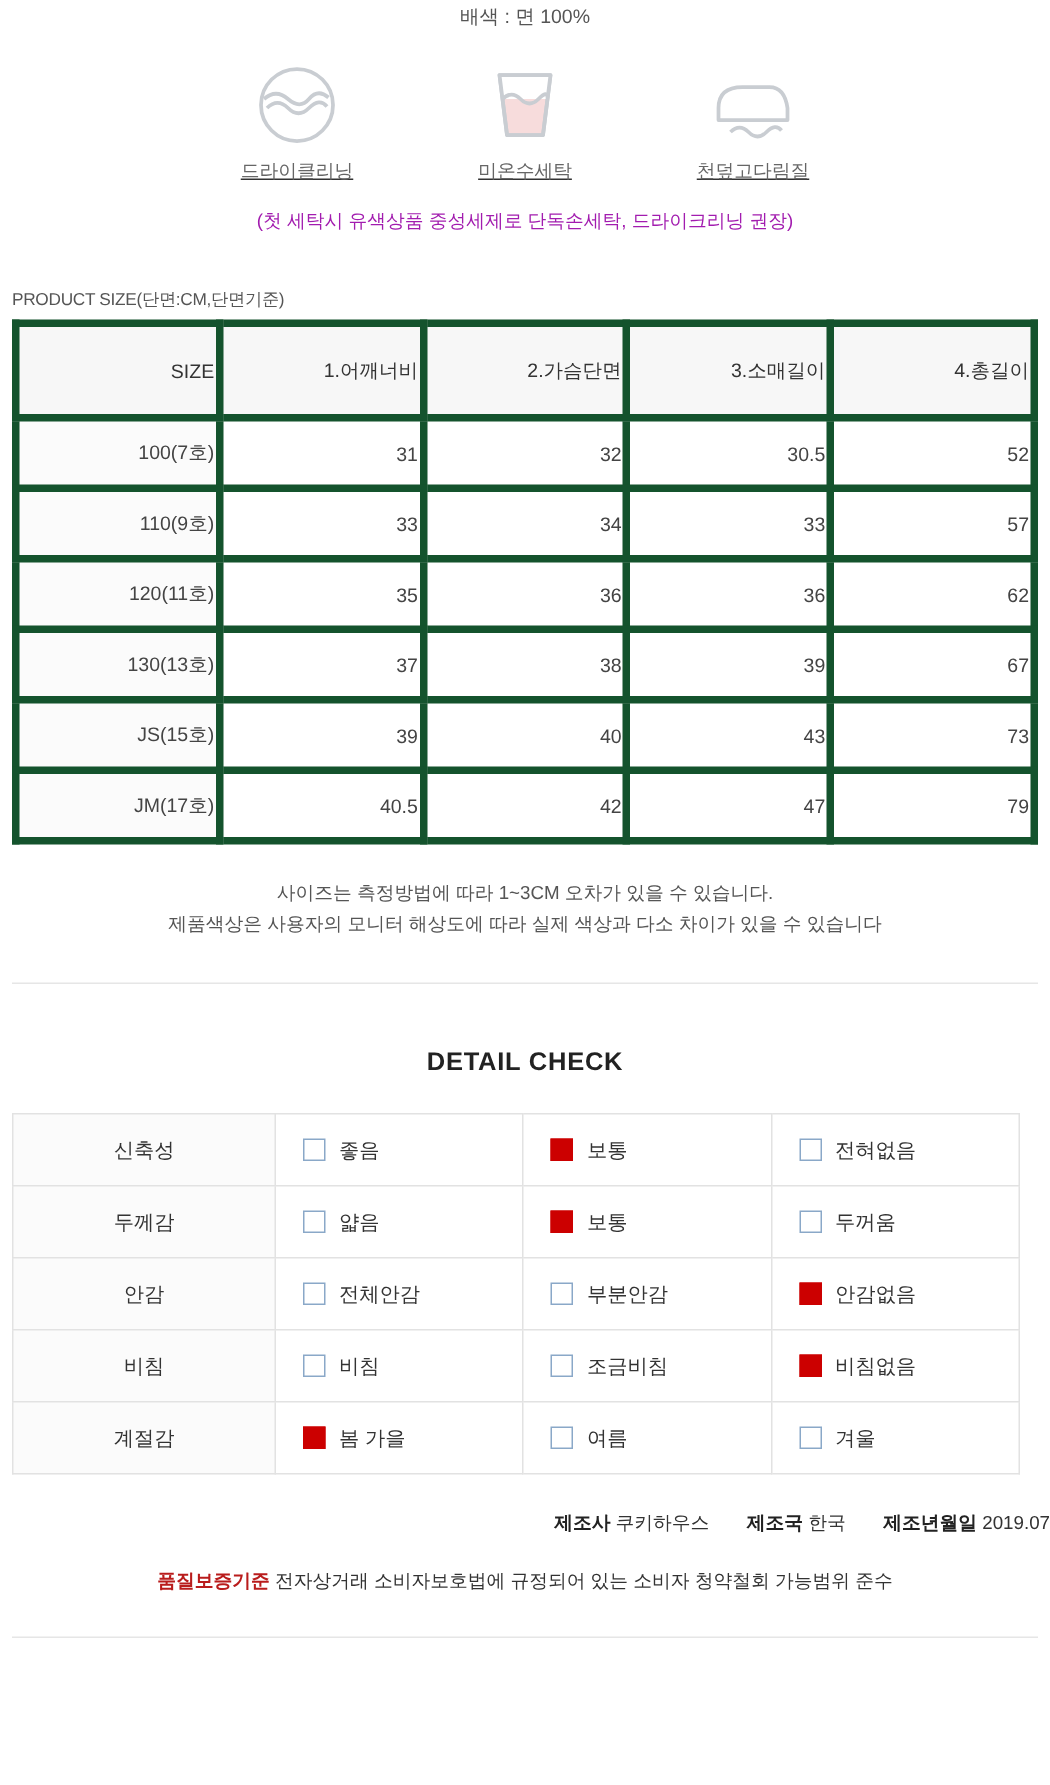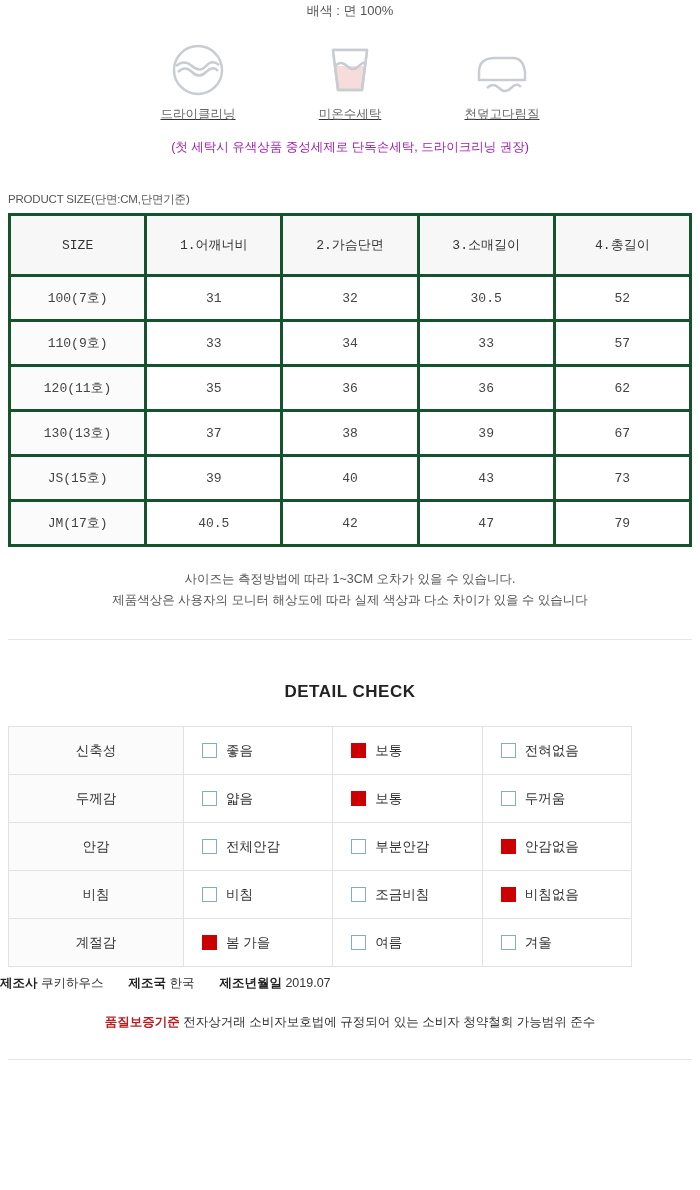--- a/index.html
+++ b/index.html
@@ -80,27 +80,26 @@
     letter-spacing: -0.2px;
   }
   table.size-table {
     border-collapse: collapse;
     width: 684px;
     margin: 0 8px;
     table-layout: fixed;
   }
   table.size-table th,
   table.size-table td {
-    border: 3px solid #14532d;
-    text-align: center;
+    border: 5px solid #14532d;
+    text-align: right;
     font-size: 13px;
     color: #444444;
     height: 40px;
     font-weight: normal;
-    font-family: Liberation Mono, monospace;
   }
   table.size-table thead th {
     background: #f7f7f7;
     height: 56px;
     color: #333333;
   }
   table.size-table tbody td:first-child {
     background: #fbfbfb;
   }
 
@@ -122,21 +121,21 @@
   .detail-title {
     text-align: center;
     font-size: 17px;
     font-weight: bold;
     color: #222222;
     letter-spacing: 0.5px;
     margin-top: 42px;
   }
   table.detail-table {
     border-collapse: collapse;
-    width: 624px;
+    width: 672px;
     margin: 24px 8px 0 8px;
     table-layout: fixed;
   }
   table.detail-table td {
     border: 1px solid #e2e2e2;
     height: 45px;
     font-size: 13.5px;
     color: #333333;
   }
   td.detail-head {
@@ -160,24 +159,24 @@
     background: #ffffff;
     flex: 0 0 auto;
   }
   .box.checked {
     background: #cc0000;
     border-color: #cc0000;
   }
 
   
   .maker-row {
-    text-align: left;
+    text-align: right;
     font-size: 12.5px;
     color: #333333;
-    margin-top: 8px;
+    margin-top: 24px;
   }
   .maker-row .lbl {
     font-weight: bold;
     color: #222222;
   }
   .maker-row .gap {
     display: inline-block;
     width: 18px;
   }
   .warranty-row {

